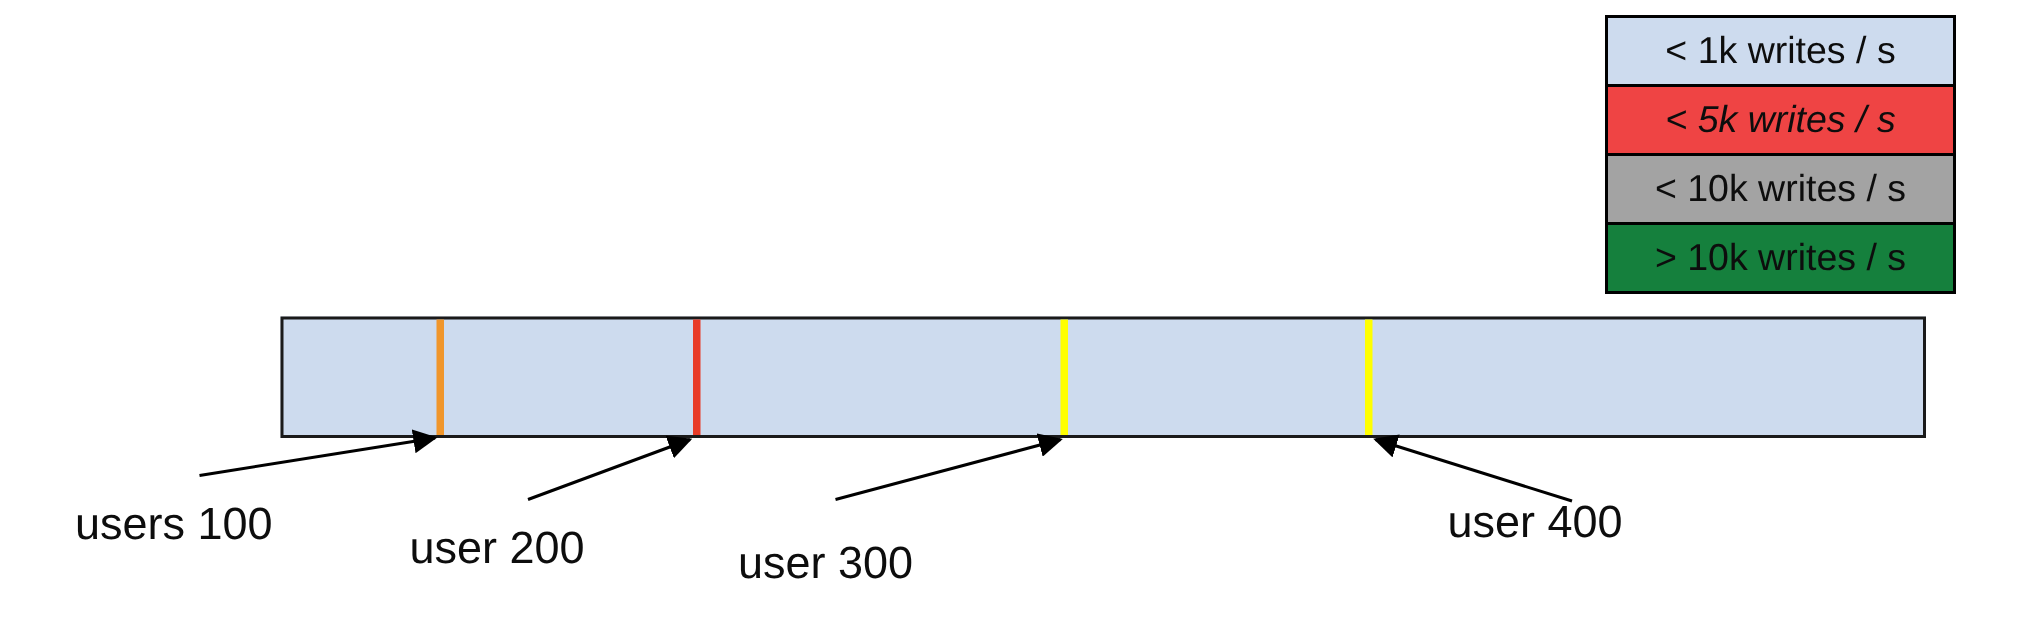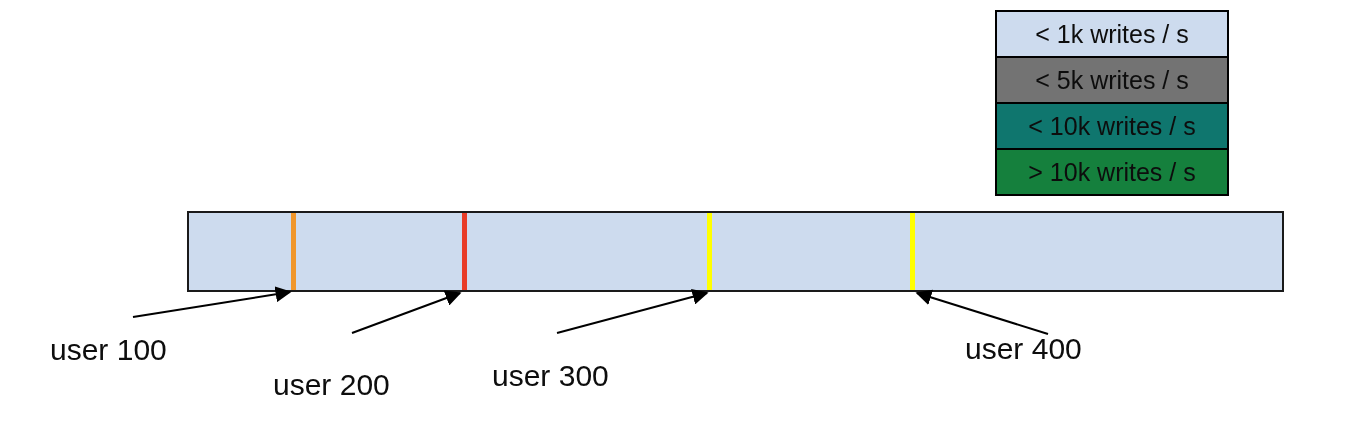--- a/index.html
+++ b/index.html
@@ -15,21 +15,21 @@
   .title {
     position: absolute;
     left: 189px;
     top: 148px;
     font-size: 29px;
     line-height: 32px;
     white-space: nowrap;
   }
   .legend {
     position: absolute;
-    left: 995px;
+    left: 1070px;
     top: 10px;
     width: 234px;
   }
   .legend-row {
     box-sizing: border-box;
     width: 234px;
     height: 48px;
     margin-top: -2px;
     border: 2px solid #000000;
     font-size: 25px;
@@ -65,34 +65,34 @@
     height: 422px;
     pointer-events: none;
   }
   .user-label {
     position: absolute;
     font-size: 30px;
     line-height: 32px;
     white-space: nowrap;
   }
   .user-label-100 { left: 50px;  top: 334px; }
-  .user-label-200 { left: 273px; top: 369px; }
+  .user-label-200 { left: 273px; top: 350px; }
   .user-label-300 { left: 492px; top: 360px; }
   .user-label-400 { left: 965px; top: 333px; }
 </style>
 </head>
 <body>
 
 <div class="canvas">
 
 
   <div class="legend">
     <div class="legend-row" style="background-color: rgb(205, 219, 238);">&lt; 1k writes / s</div>
-    <div class="legend-row" style="background-color: #737373;">&lt; 5k writes / s</div>
-    <div class="legend-row" style="background-color: #0f766e;">&lt; 10k writes / s</div>
+    <div class="legend-row" style="background-color: #ef4444; font-style: italic;">&lt; 5k writes / s</div>
+    <div class="legend-row" style="background-color: #a3a3a3;">&lt; 10k writes / s</div>
     <div class="legend-row" style="background-color: #15803d;">&gt; 10k writes / s</div>
   </div>
 
   <div class="bar" style="background-color: rgb(205, 219, 238);">
     <div class="stripe stripe-1" style="background-color: rgb(240, 150, 43);"></div>
     <div class="stripe stripe-2" style="background-color: rgb(232, 59, 39);"></div>
     <div class="stripe stripe-3" style="background-color: rgb(255, 255, 0);"></div>
     <div class="stripe stripe-4" style="background-color: rgb(255, 255, 0);"></div>
   </div>
 
@@ -101,18 +101,18 @@
       <marker id="ah" viewBox="0 0 10 10" refX="9" refY="5" markerWidth="8" markerHeight="8" orient="auto-start-reverse">
         <path d="M0,0 L10,5 L0,10 z" fill="#000000"></path>
       </marker>
     </defs>
     <line x1="133" y1="317" x2="290" y2="292" stroke="#000000" stroke-width="2" marker-end="url(#ah)"></line>
     <line x1="352" y1="333" x2="460" y2="293" stroke="#000000" stroke-width="2" marker-end="url(#ah)"></line>
     <line x1="557" y1="333" x2="707" y2="293" stroke="#000000" stroke-width="2" marker-end="url(#ah)"></line>
     <line x1="1048" y1="334" x2="917" y2="293" stroke="#000000" stroke-width="2" marker-end="url(#ah)"></line>
   </svg>
 
-  <div class="user-label user-label-100">user 100</div>
+  <div class="user-label user-label-100">users 100</div>
   <div class="user-label user-label-200">user 200</div>
   <div class="user-label user-label-300">user 300</div>
   <div class="user-label user-label-400">user 400</div>
 
 </div>
 
 </body></html>

